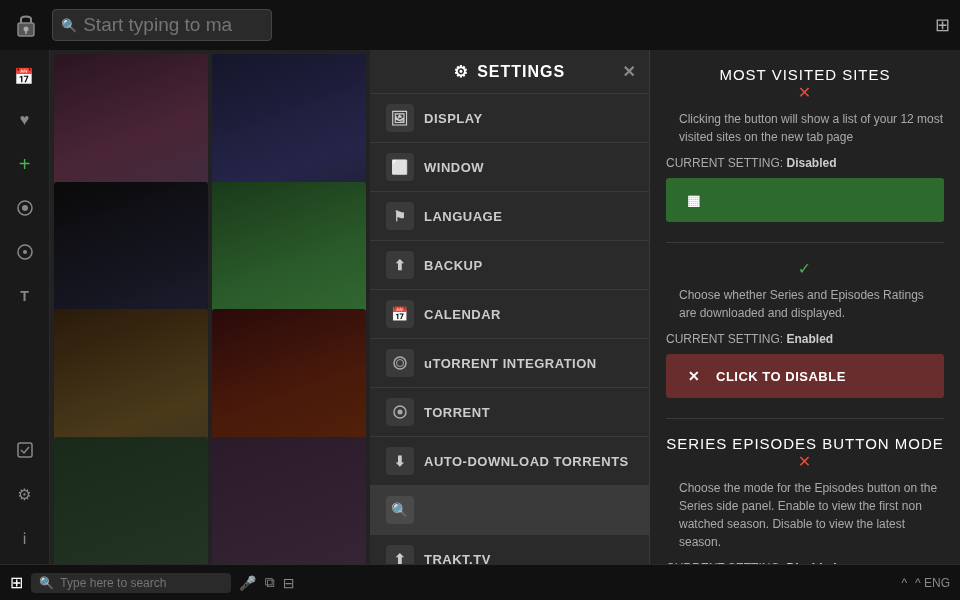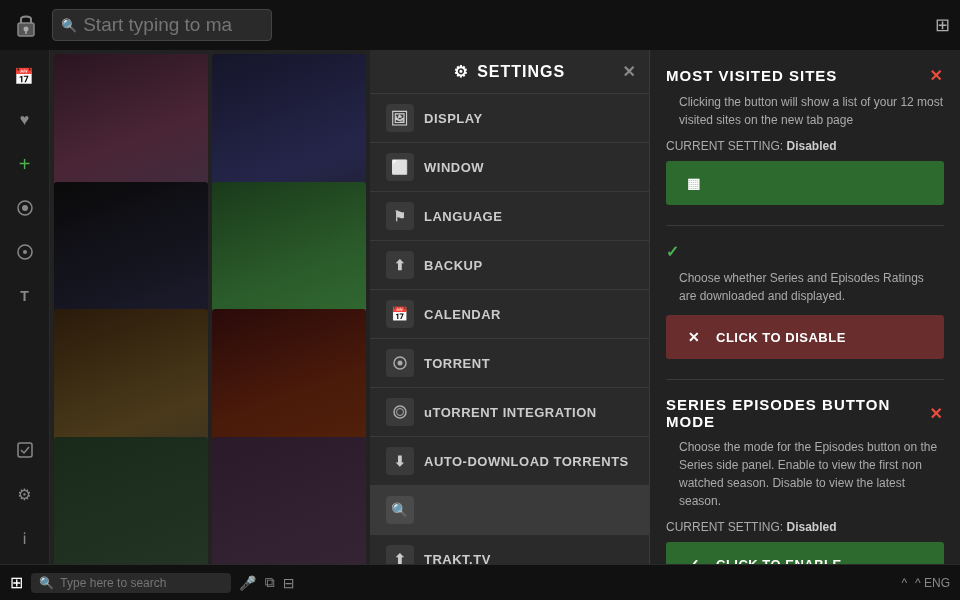--- a/index.html
+++ b/index.html
@@ -190,26 +190,27 @@
       background: #222;
       overflow-y: auto;
       padding: 16px;
     }
 
     .section-block {
       margin-bottom: 20px;
     }
     .section-title {
       font-size: 15px;
-      font-weight: bold;
+      font-weight: normal;
       letter-spacing: 1px;
       margin-bottom: 8px;
       display: flex;
       align-items: center;
       justify-content: space-between;
+      flex-direction: column;
     }
     .section-title .status-icon-green { color: #4CAF50; font-size: 16px; }
     .section-title .status-icon-red { color: #e74c3c; font-size: 16px; }
     .section-desc {
       font-size: 12px;
       color: #aaa;
       margin-bottom: 10px;
       line-height: 1.5;
       margin-left: 13px;
     }
@@ -399,33 +400,33 @@
       <span>BACKUP</span>
     </div>
     <div class="settings-item">
       <div class="item-icon">📅</div>
       <span>CALENDAR</span>
     </div>
     <div class="settings-item">
       <div class="item-icon">
         <svg width="16" height="16" viewBox="0 0 16 16">
             <circle cx="8" cy="8" r="6" fill="none" stroke="#aaa" stroke-width="1.5"></circle>
-            <circle cx="8" cy="8" r="2.5" fill="#aaa"></circle>
+            <circle cx="8" cy="8" r="3.5" fill="none" stroke="#aaa" stroke-width="1"></circle>
           </svg>
       </div>
-      <span>TORRENT</span>
+      <span>uTORRENT INTEGRATION</span>
     </div>
     <div class="settings-item">
       <div class="item-icon">
         <svg width="16" height="16" viewBox="0 0 16 16">
             <circle cx="8" cy="8" r="6" fill="none" stroke="#aaa" stroke-width="1.5"></circle>
-            <circle cx="8" cy="8" r="3.5" fill="none" stroke="#aaa" stroke-width="1"></circle>
+            <circle cx="8" cy="8" r="2.5" fill="#aaa"></circle>
           </svg>
       </div>
-      <span>uTORRENT INTEGRATION</span>
+      <span>TORRENT</span>
     </div>
     <div class="settings-item">
       <div class="item-icon">⬇</div>
       <span>AUTO-DOWNLOAD TORRENTS</span>
     </div>
     <div class="settings-item active">
       <div class="item-icon">🔍</div>
     </div>
     <div class="settings-item">
       <div class="item-icon">⬆</div>
@@ -450,20 +451,23 @@
       </button>
     </div>
 
     <hr class="divider">
 
     <div class="section-block">
       <div class="section-title">
         <span class="status-icon-green">✓</span>
       </div>
       <div class="section-desc">Choose whether Series and Episodes Ratings are downloaded and displayed.</div>
+      <div class="current-setting">
+        <span>CURRENT SETTING:</span> <strong>Enabled</strong>
+      </div>
       <button class="btn-action btn-red">
         <span class="btn-icon">✕</span>
         <span>CLICK TO DISABLE</span>
       </button>
     </div>
 
     <hr class="divider">
 
     <div class="section-block">
       <div class="section-title">

